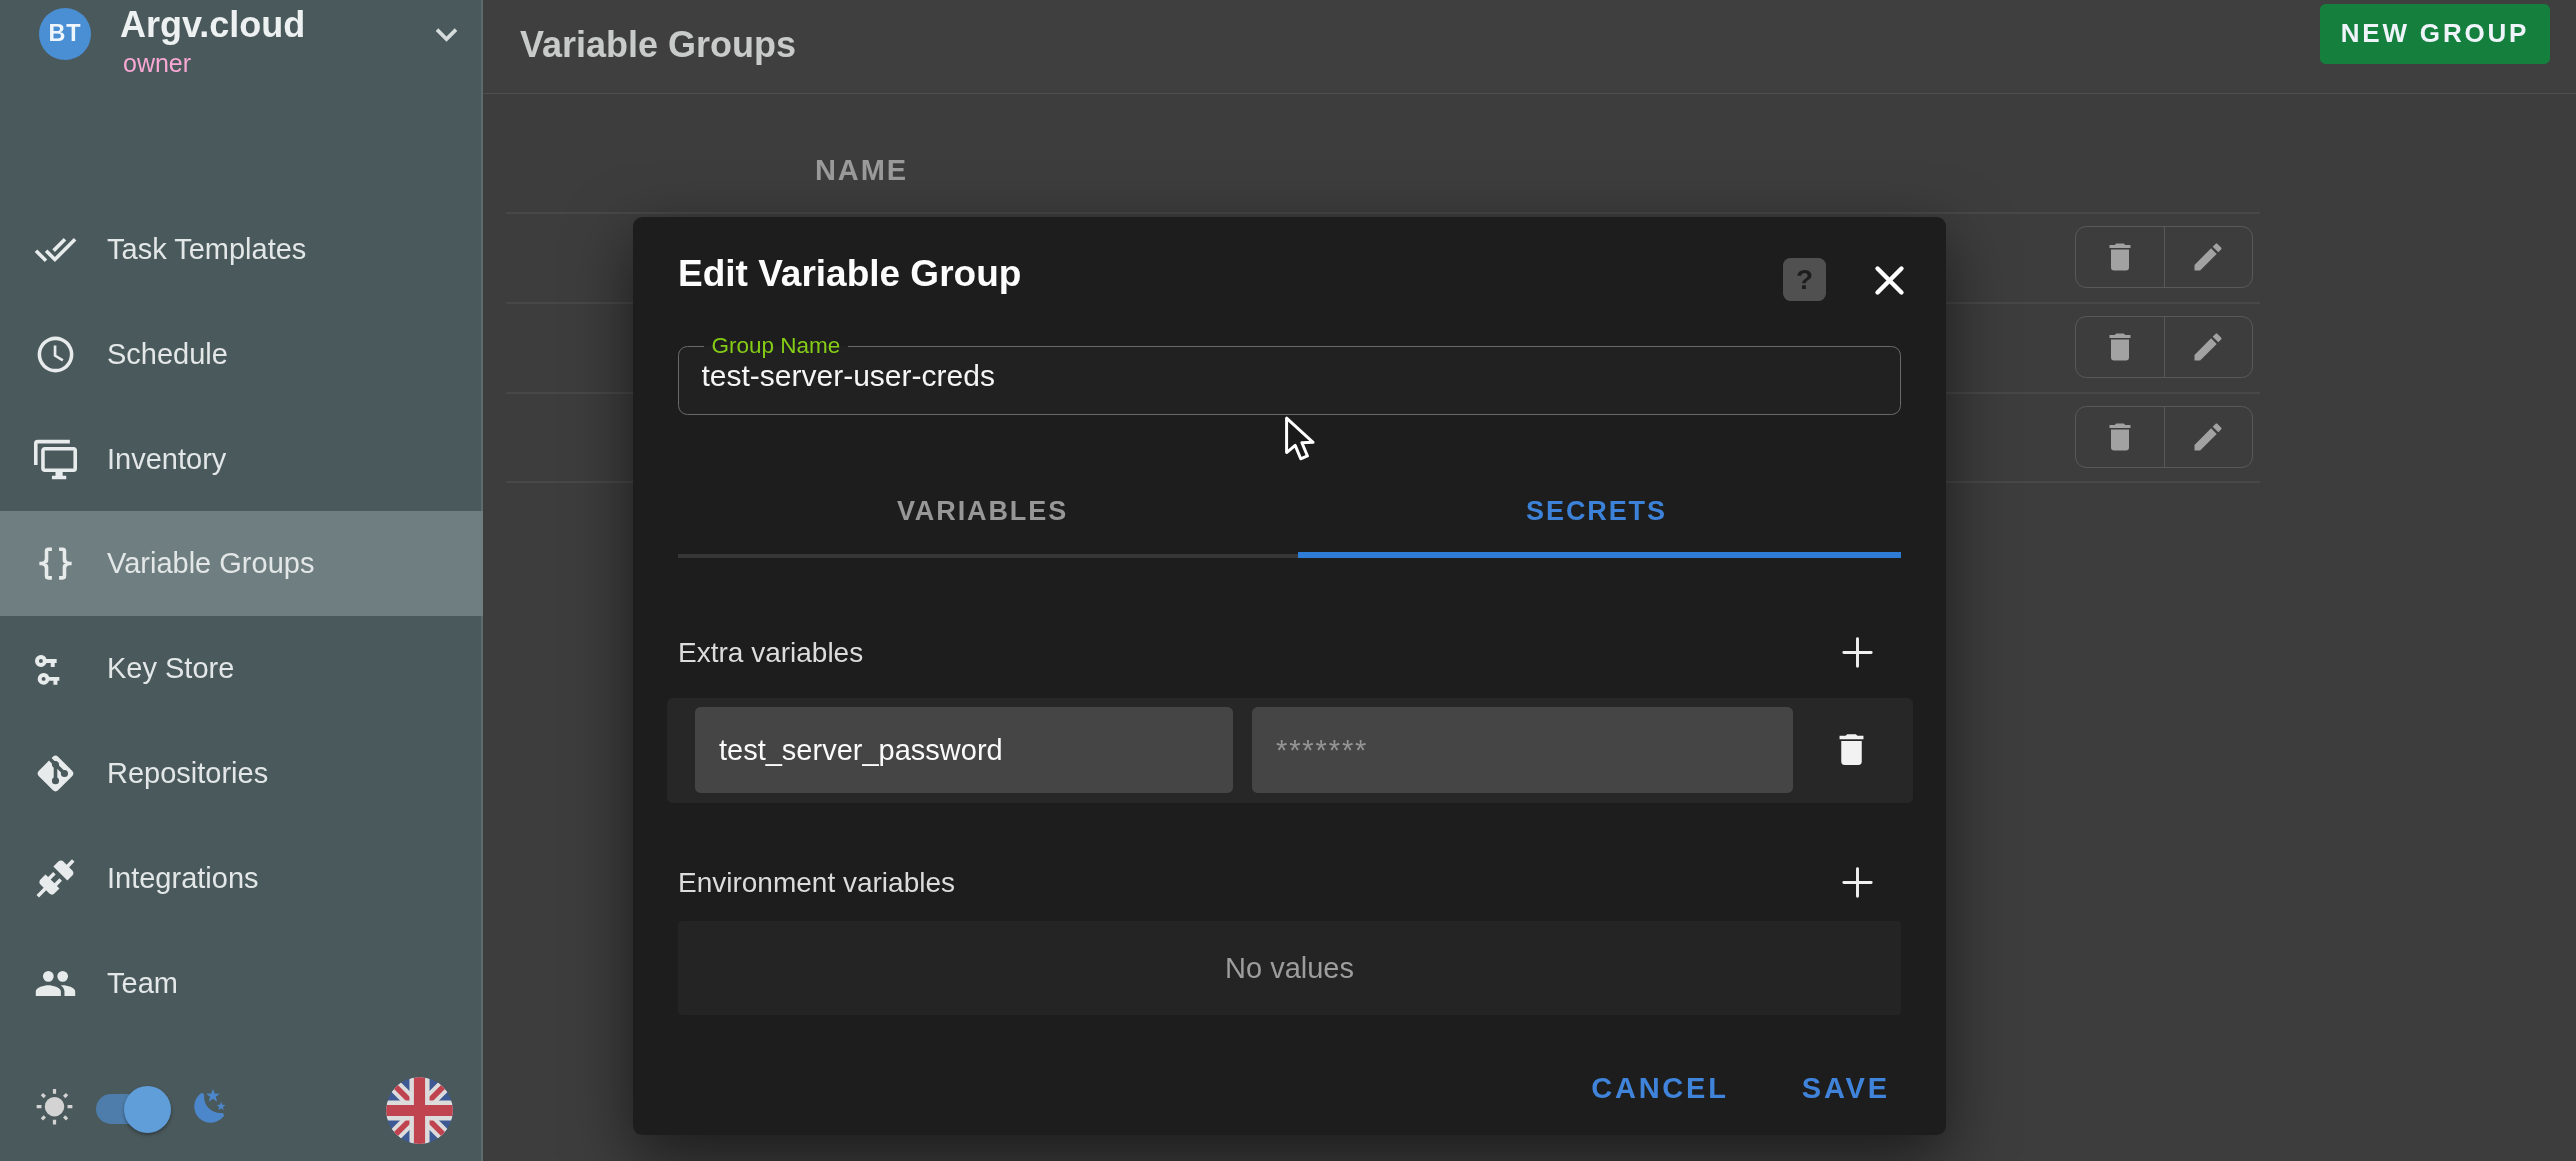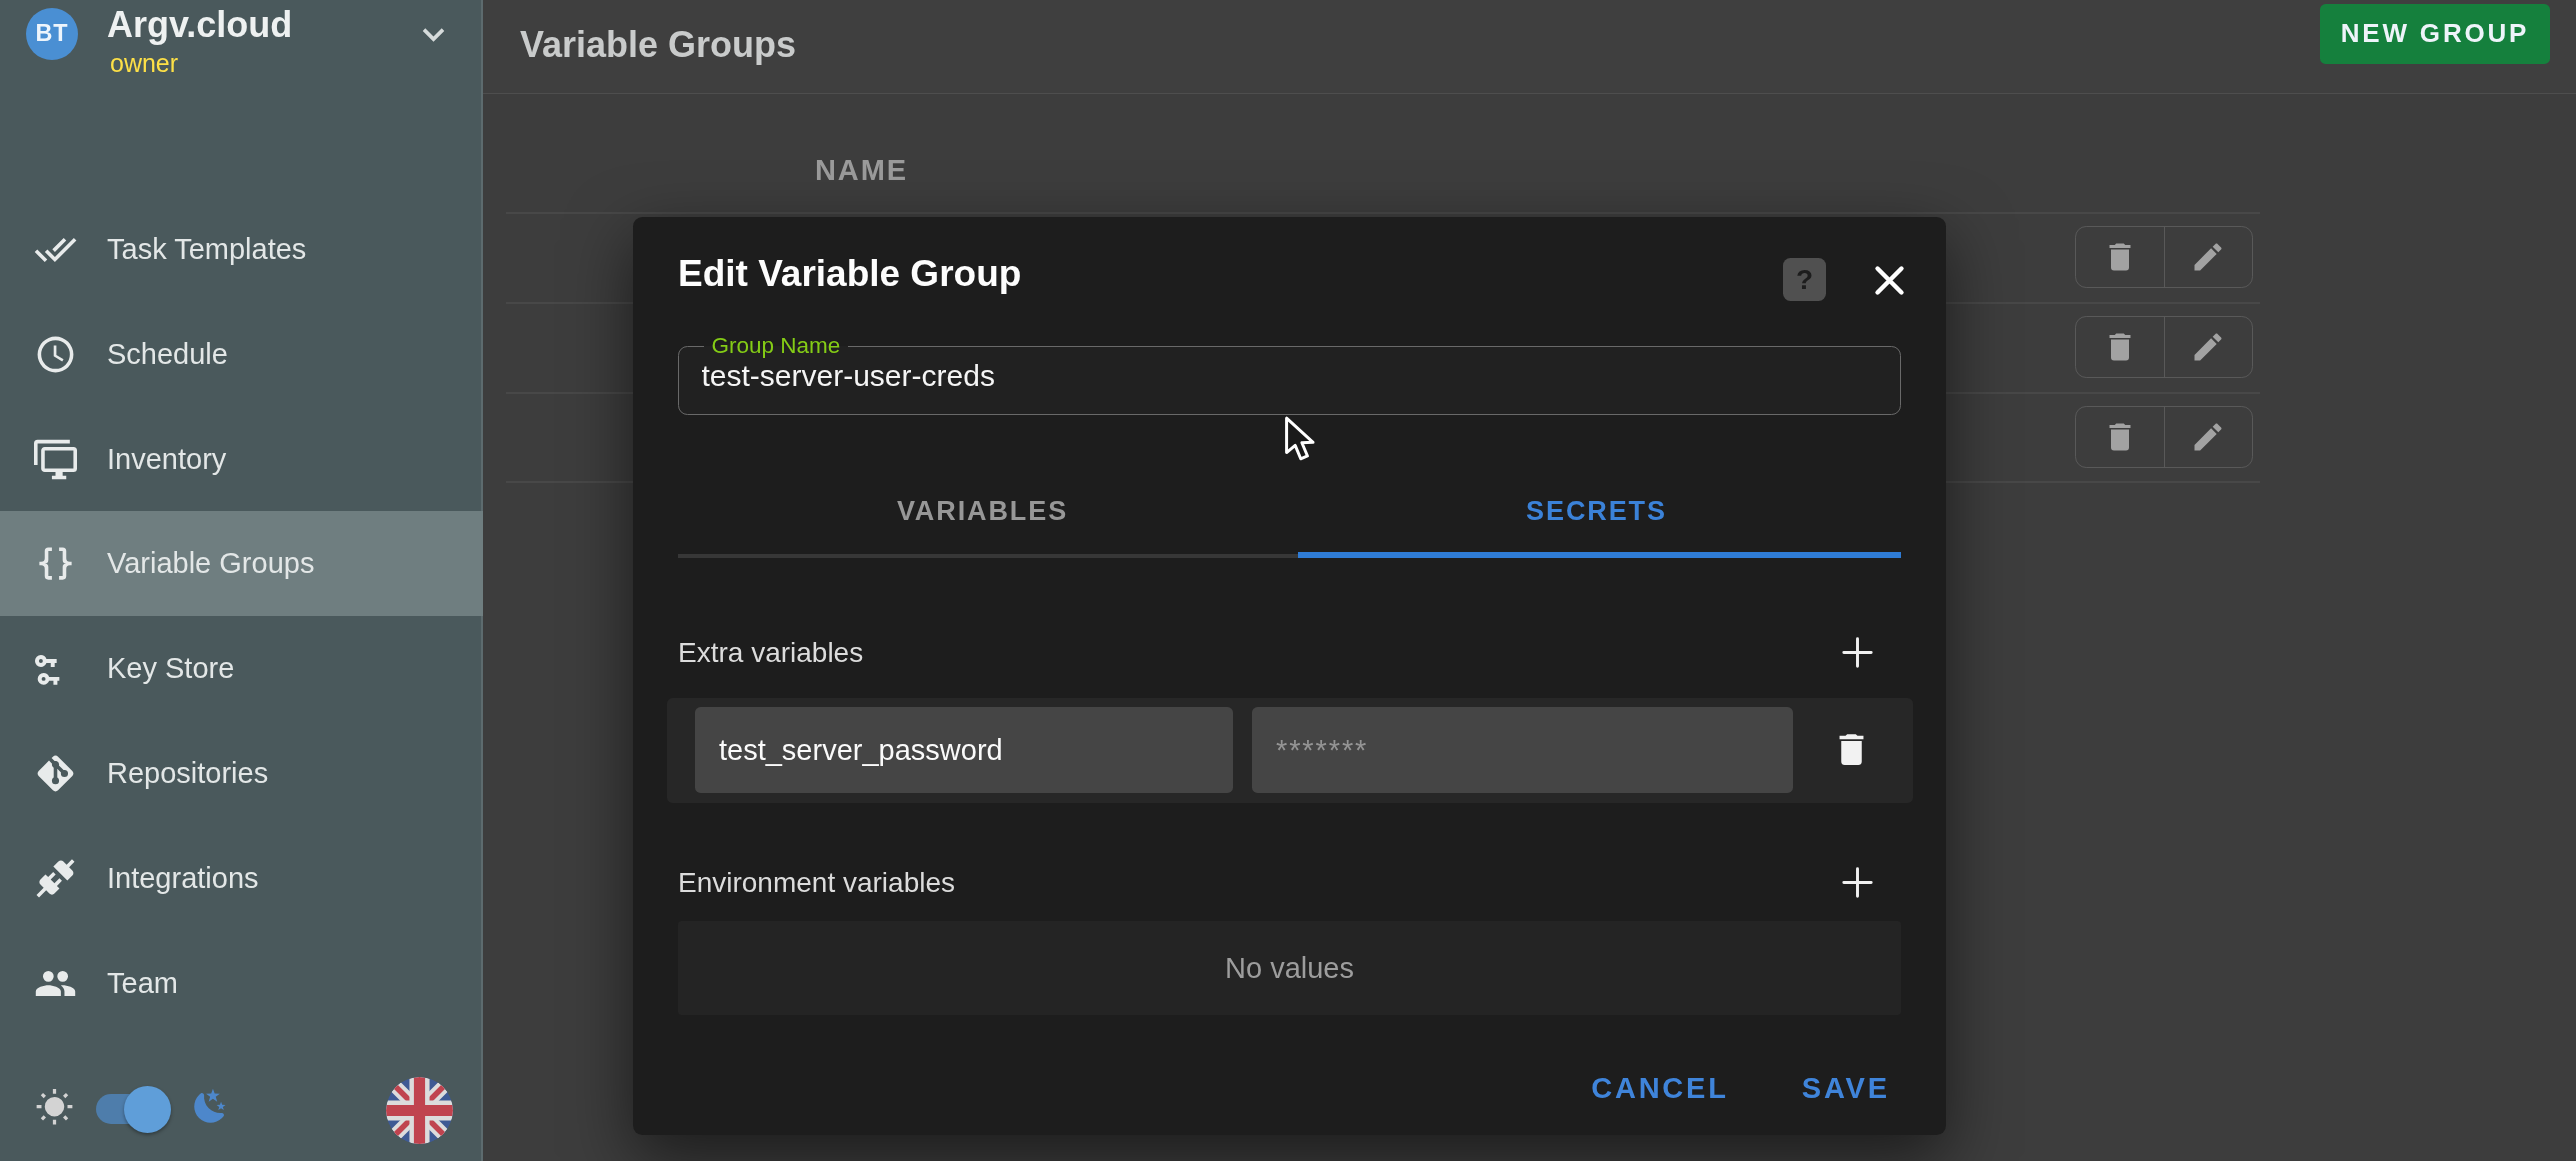--- a/index.html
+++ b/index.html
@@ -3,26 +3,26 @@
 <meta charset="utf-8">
 <style>
   * { box-sizing: border-box; margin: 0; padding: 0; }
   html,body { width: 2576px; height: 1162px; overflow: hidden; background:#3d3d3d;
     font-family: "Liberation Sans", sans-serif; }
   .screen { position:absolute; left:0; top:0; width:2576px; height:1162px; }
 
   
   .sidebar { position:absolute; left:0; top:0; width:483px; height:1162px;
     background:#4a595c; border-right:2.8px solid #5d6b6e; z-index:2; }
-  .project { position:absolute; left:0; top:0; width:432px; height:94px; cursor:pointer; }
+  .project { position:absolute; left:13px; top:0; width:432px; height:94px; cursor:pointer; }
   .avatar { position:absolute; left:26px; top:7.5px; width:52px; height:52px; border-radius:50%;
     background:#4a8fd3; color:#eef5fc; font-size:23.4px; font-weight:bold;
     display:flex; align-items:center; justify-content:center; letter-spacing:0.9px; }
   .project-name { position:absolute; left:107px; top:3.7px; font-size:36px; font-weight:bold; color:#eef1f1; }
-  .project-role { position:absolute; left:110px; top:49px; font-size:25px; color:#fde047; }
+  .project-role { position:absolute; left:110px; top:49px; font-size:25px; color:#f9a8d4; }
   .chevron { position:absolute; left:412px; top:13px; width:43px; height:43px; color:#d6dbdb; }
 
   .nav-item { position:absolute; left:0; width:483px; height:105px; cursor:pointer; }
   .nav-item.selected { background:#6f7e80; }
   .nav-icon { position:absolute; left:34px; top:31px; width:43px; height:43px; color:#e8ebeb; }
   .nav-label { position:absolute; left:107px; top:36px; font-size:29px; color:#e3e7e7; }
 
   .side-foot-icon { position:absolute; width:39px; height:39px; }
   .sun { left:35px; top:1088px; color:#d3d3d3; }
   .moon { left:191px; top:1087px; color:#4d87cb; }

